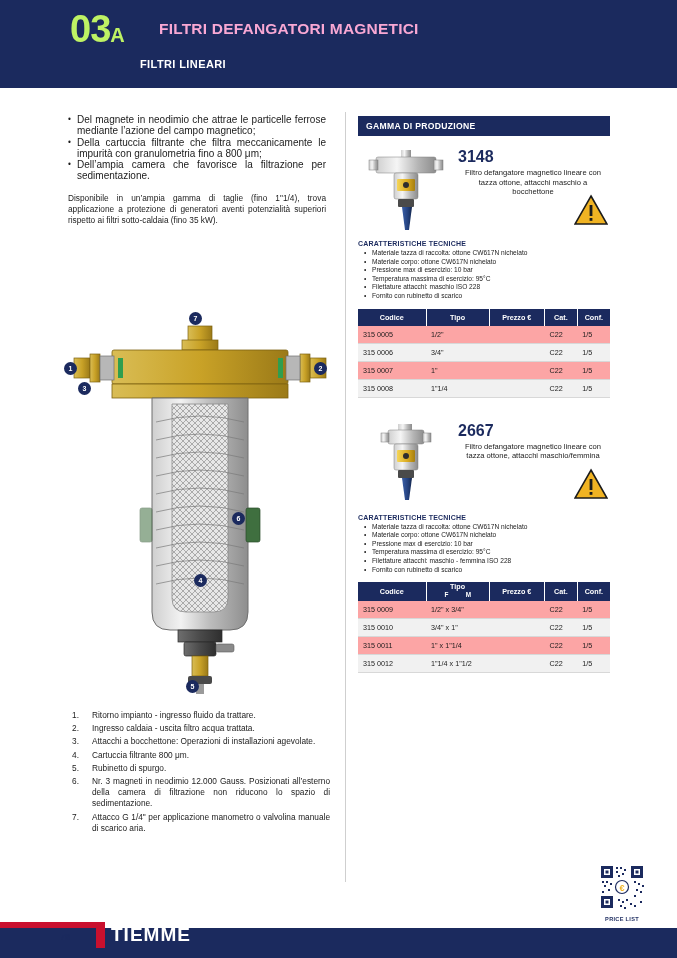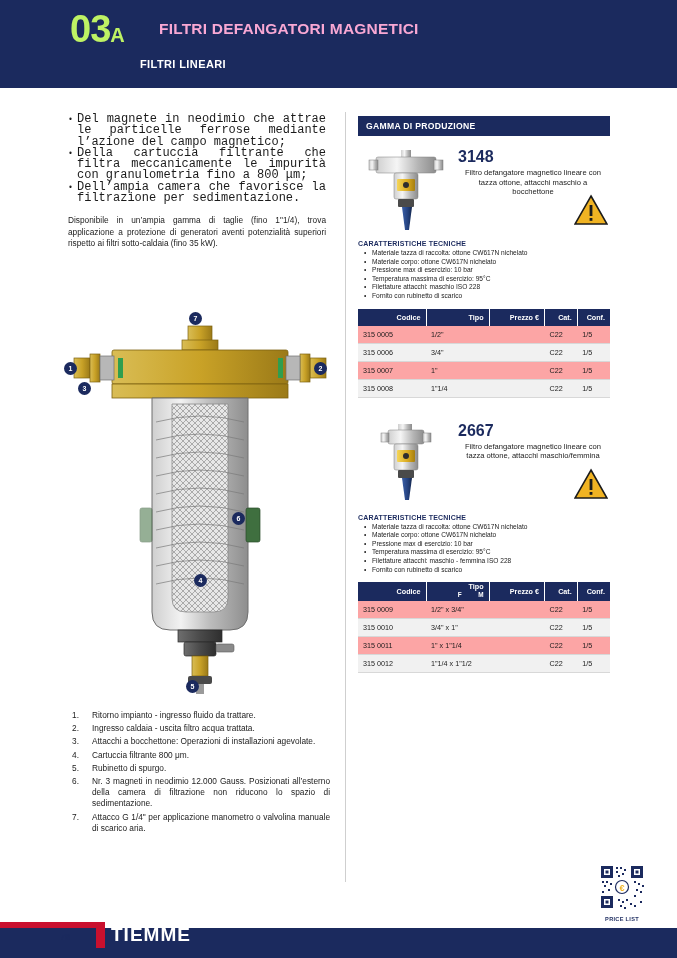--- a/index.html
+++ b/index.html
@@ -36,21 +36,21 @@
 
   
   .left-col { position:absolute; left:68px; top:114px; width:258px; }
   .intro {
     font-size:8.3px; line-height:11.3px; text-align:justify; color:#1b1b1b;
   }
   .intro p { margin:0 0 0 0; }
   .bullets { margin:0; padding:0; list-style:none; }
   .bullets li {
     position:relative; padding-left:9px; text-align:justify;
-    font-size:12px; line-height:11.3px;font-family:Liberation Mono, monospace;
+    font-size:10px; line-height:11.3px;
   }
   .bullets li:before {
     content:"•"; position:absolute; left:0; top:0; font-size:8.3px;
   }
   .intro2 { margin-top:11px; font-size:8.3px; line-height:11.3px; text-align:justify;}
 
   
   .drawing { position:absolute; left:60px; top:312px; width:280px; height:390px; }
   .legend { position:absolute; left:68px; top:710px; width:262px; }
   .legend ol { margin:0; padding:0; list-style:none; counter-reset: li; }
@@ -100,21 +100,21 @@
     position:relative; padding-left:14px; font-size:6.6px; line-height:8.6px;
   }
   .spec-list li:before { content:"•"; position:absolute; left:6px; top:0; }
 
   table.tab {
     width:100%; border-collapse:collapse; margin-top:8px;
     font-size:7.2px;
   }
   table.tab th {
     background:#1b2a5e; color:#ffffff; font-size:7.2px; font-weight:bold;
-    text-align:right; padding:4px 5px; border-right:1px solid #ffffff;
+    text-align:center; padding:4px 5px; border-right:1px solid #ffffff;
   }
   table.tab th:last-child { border-right:none; }
   table.tab td {
     padding:4px 5px; border-bottom:1px solid #d8d8d8; color:#1b1b1b;
     background:#fca5a5;
   }
   table.tab tr.alt td { background:#f1f1f1; }
   .th-split { padding:1px 5px 2px 5px !important; }
   .th-split .t1 { display:block; font-size:7.2px; line-height:8px; }
   .th-split .t2 { display:block; font-size:6.4px; line-height:8px; }

